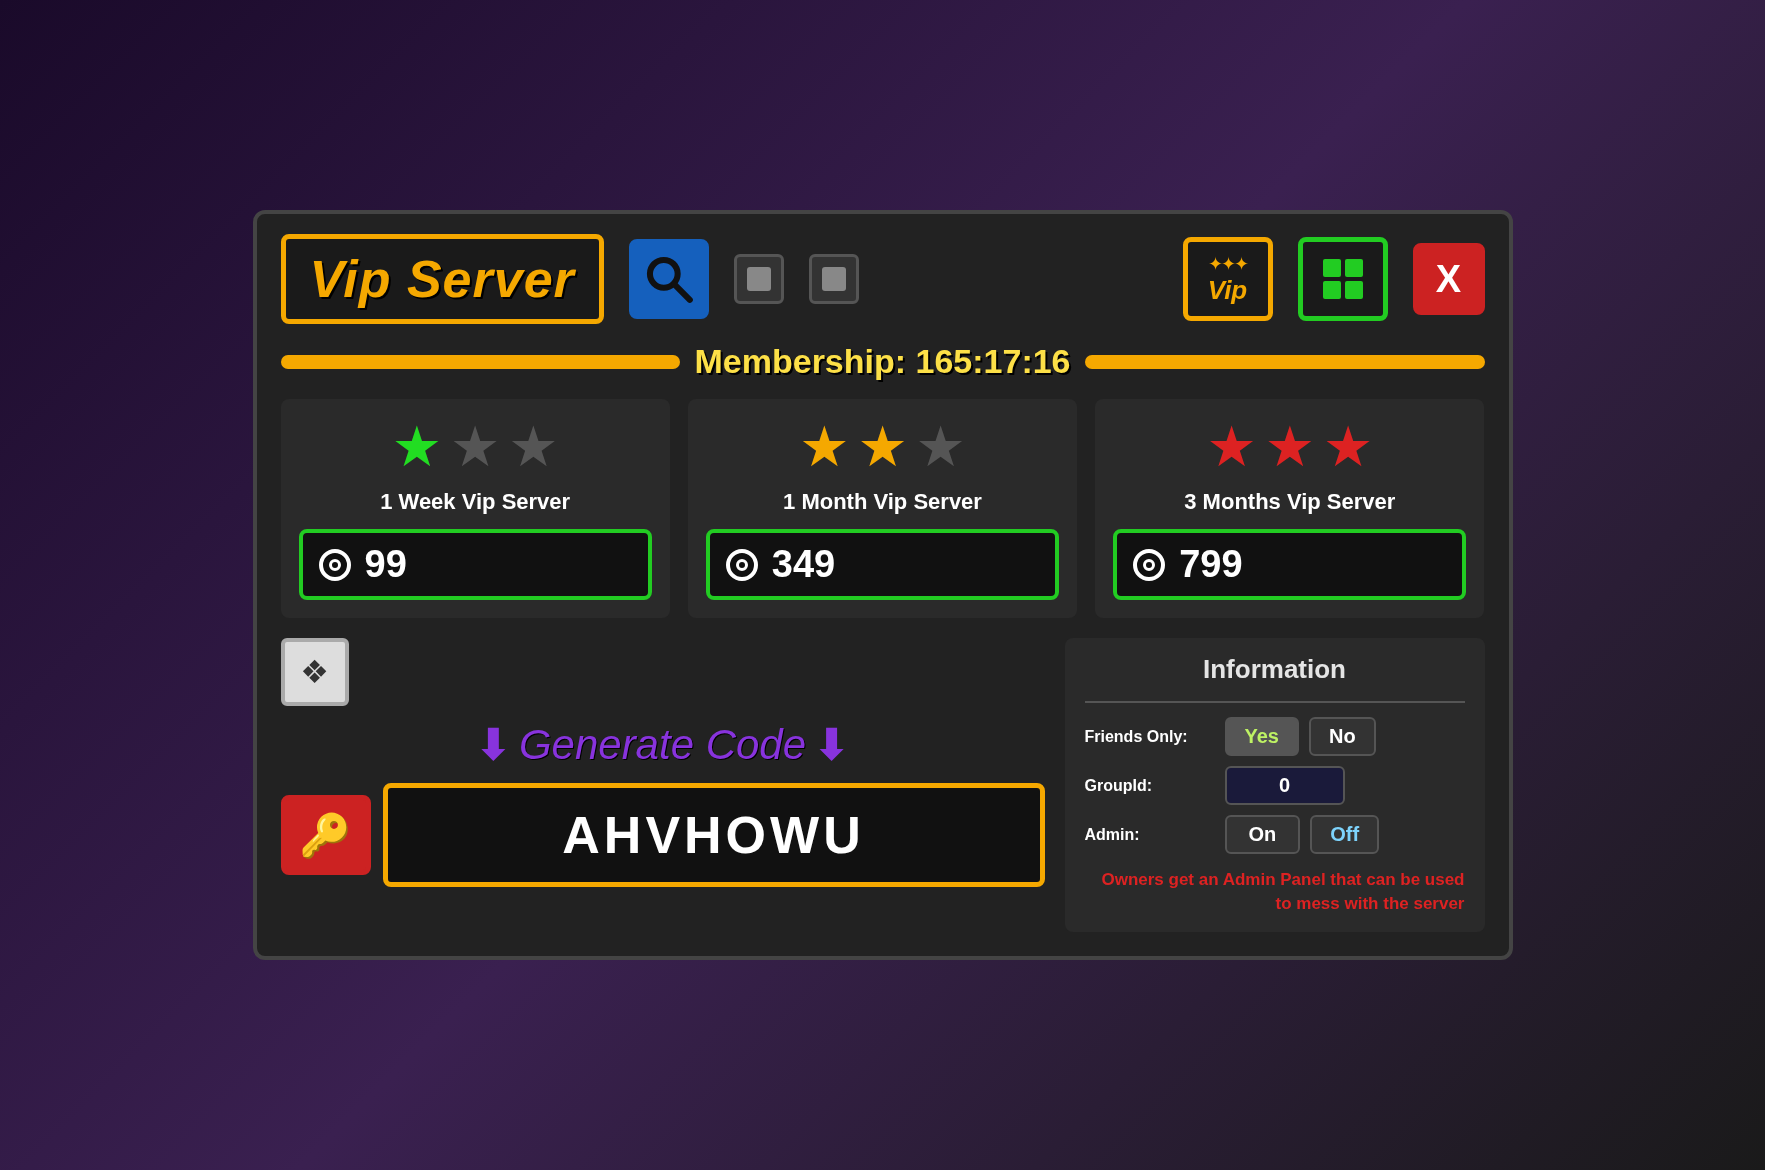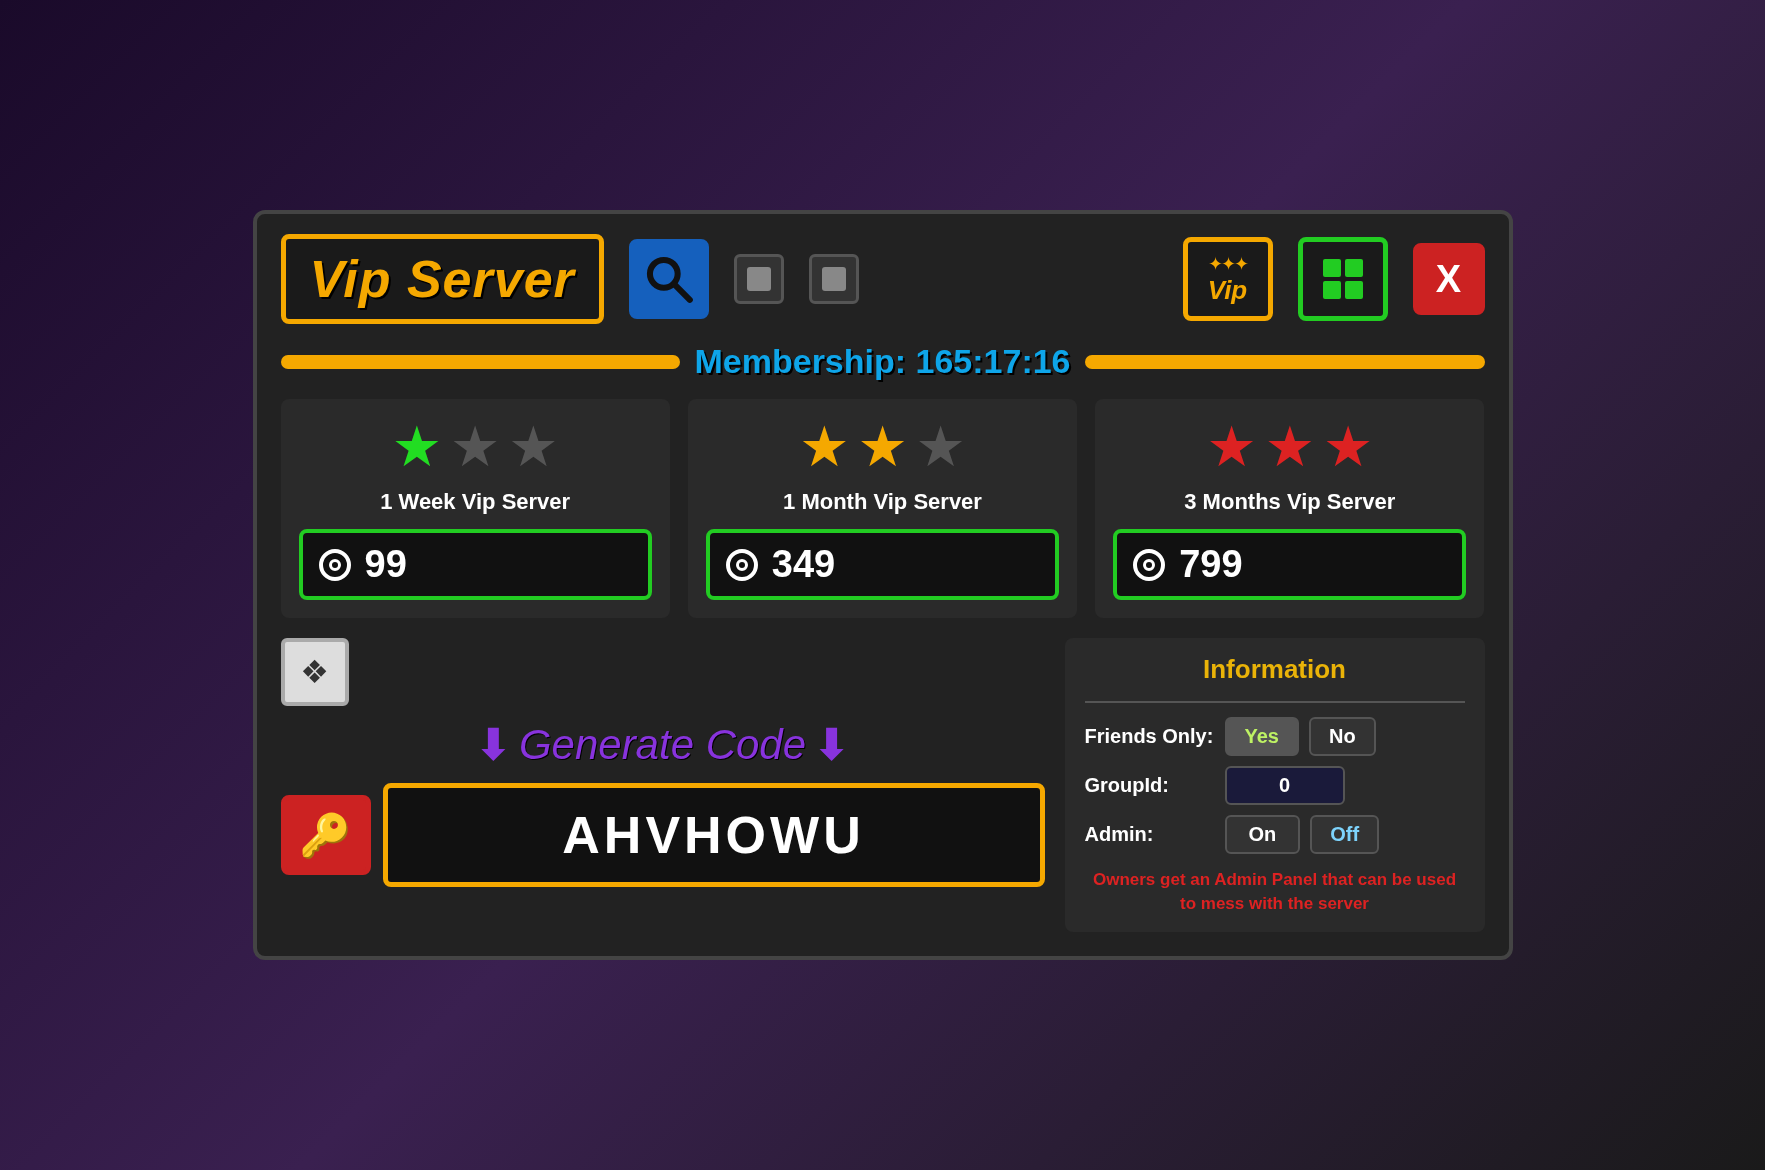--- a/index.html
+++ b/index.html
@@ -148,21 +148,21 @@
       gap: 14px;
       margin-bottom: 18px;
     }
     .mb-line {
       height: 14px;
       background: #f5a800;
       border-radius: 7px;
       flex: 1;
     }
     .mb-text {
-      color: #0ea5e9;
+      color: #fde047;
       font-size: 34px;
       font-weight: 900;
       white-space: nowrap;
       text-shadow: 2px 2px 0 #000;
     }
     
     .cards-row {
       display: flex;
       gap: 18px;
       margin-bottom: 20px;
@@ -327,39 +327,39 @@
     .right-section {
       width: 420px;
       background: #2a2a2a;
       border-radius: 8px;
       padding: 16px 20px;
       display: flex;
       flex-direction: column;
       gap: 10px;
     }
     .info-title {
-      color: #eab308;
+      color: #e5e5e5;
       font-size: 26px;
       font-weight: 900;
       text-align: center;
       margin-bottom: 6px;
     }
     .info-divider {
       height: 2px;
       background: #555;
       margin-bottom: 4px;
     }
     .info-row {
       display: flex;
       align-items: center;
       gap: 10px;
     }
     .info-label {
       color: #fff;
-      font-size: 20px;
+      font-size: 16px;
       font-weight: 900;
       min-width: 130px;
     }
     .info-btn {
       padding: 6px 18px;
       border-radius: 6px;
       font-size: 20px;
       font-weight: 900;
       cursor: pointer;
       border: none;
@@ -394,21 +394,21 @@
       font-size: 20px;
       font-weight: 900;
       text-align: center;
       padding: 6px 12px;
       width: 120px;
     }
     .info-note {
       color: #dd2222;
       font-size: 17px;
       font-weight: 700;
-      text-align: center;
+      text-align: right;
       line-height: 1.4;
       margin-top: 4px;
     }
   </style>
 </head>
 <body>
 
 <div class="bg-blur"></div>
 
 <div class="modal">

